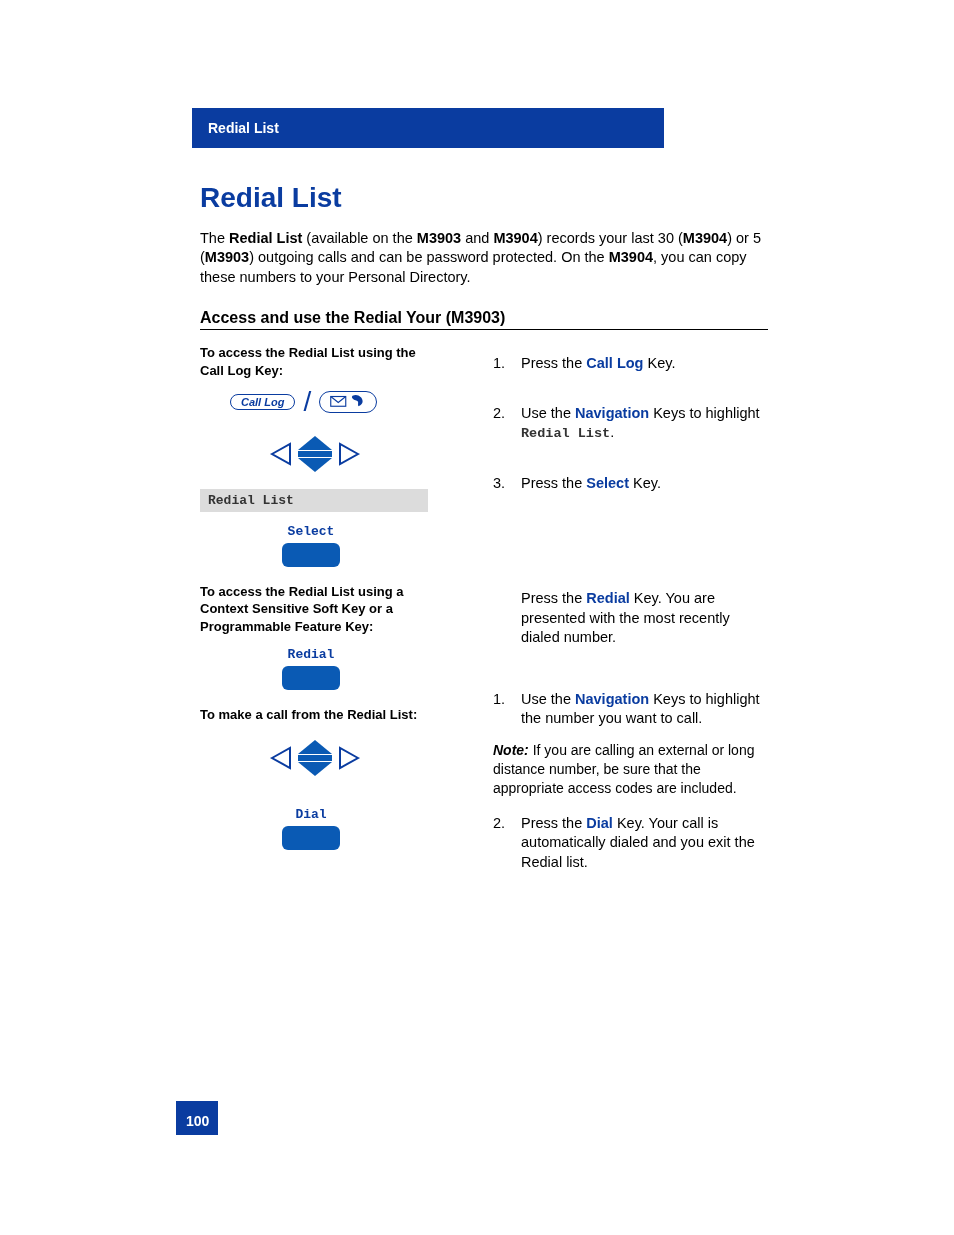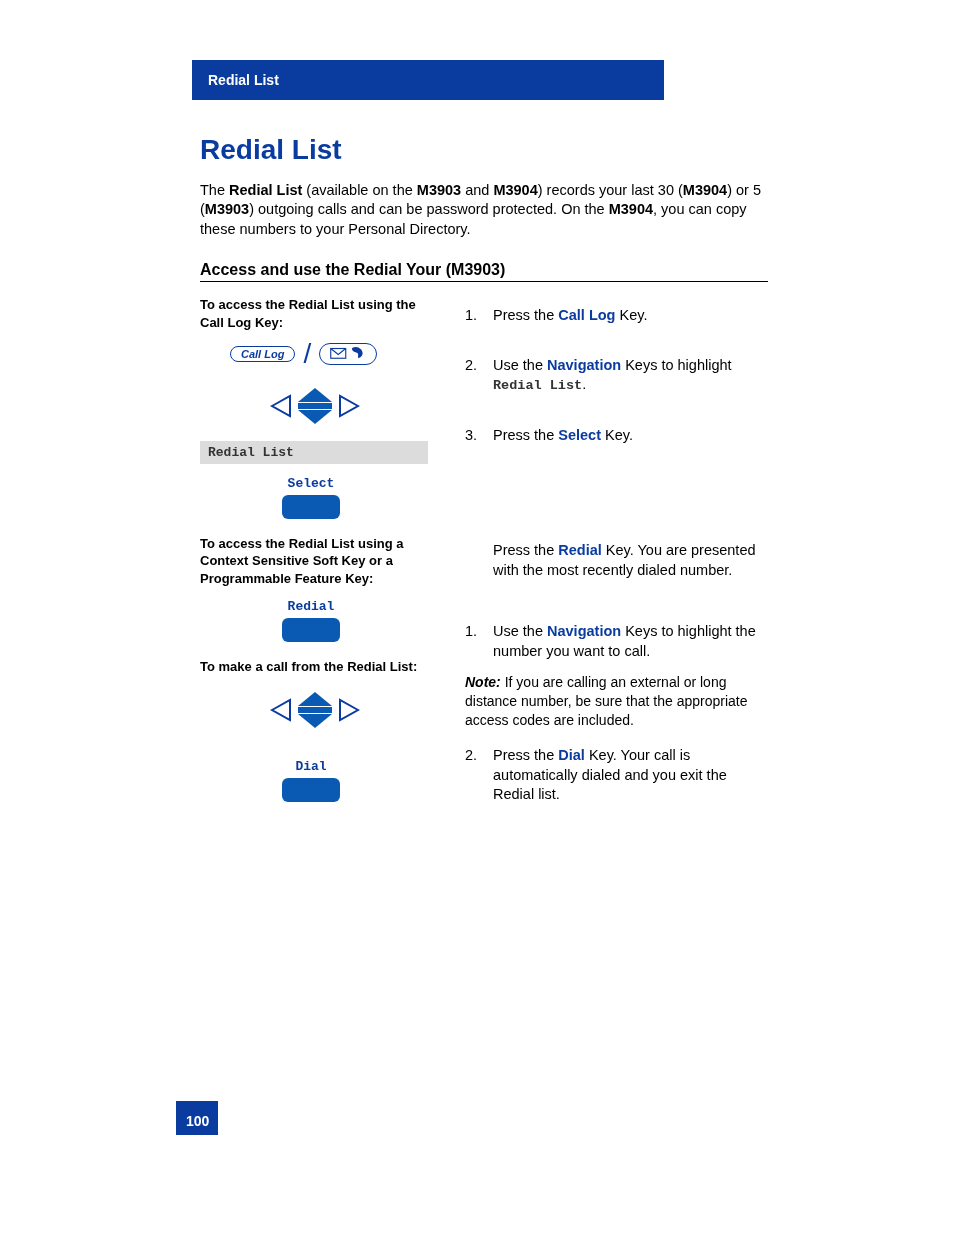--- a/index.html
+++ b/index.html
@@ -9,21 +9,21 @@
     background: #fff;
     width: 954px;
     height: 1235px;
     position: relative;
   }
   .page {
     position: relative;
     width: 928px;
     height: 1235px;
     box-sizing: border-box;
-    padding: 60px 160px 60px 200px;
+    padding: 108px 160px 60px 200px;
   }
   .header-bar {
     background: #0a3ca0;
     color: #fff;
     padding: 12px 16px;
     font-weight: bold;
     font-size: 14px;
     width: 440px;
     margin-bottom: 34px;
     margin-left: -8px;
@@ -42,21 +42,21 @@
   .intro b { font-weight: bold; }
   h2.subhead {
     font-size: 16px;
     font-weight: bold;
     margin: 0 0 4px 0;
     padding-bottom: 2px;
     border-bottom: 1.5px solid #000;
   }
   .columns {
     display: flex;
-    gap: 35px;
+    gap: 63px;
     margin-top: 14px;
   }
   .leftcol {
     width: 230px;
     flex: 0 0 230px;
     font-size: 13px;
   }
   .rightcol {
     flex: 1;
     font-size: 14.5px;

